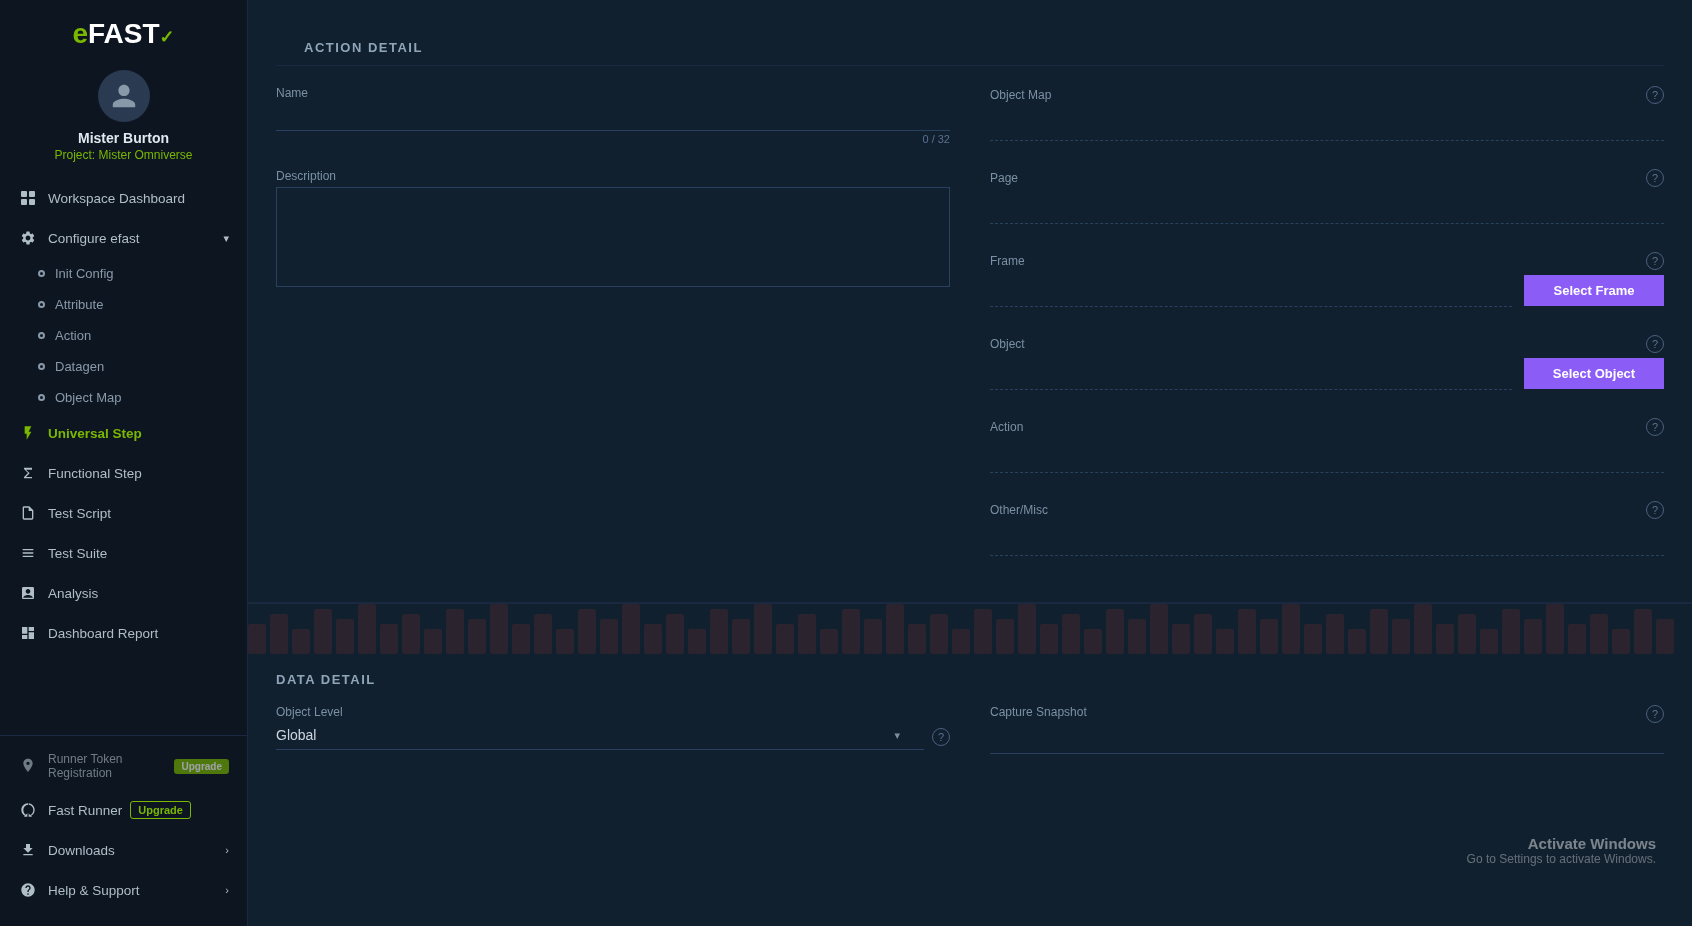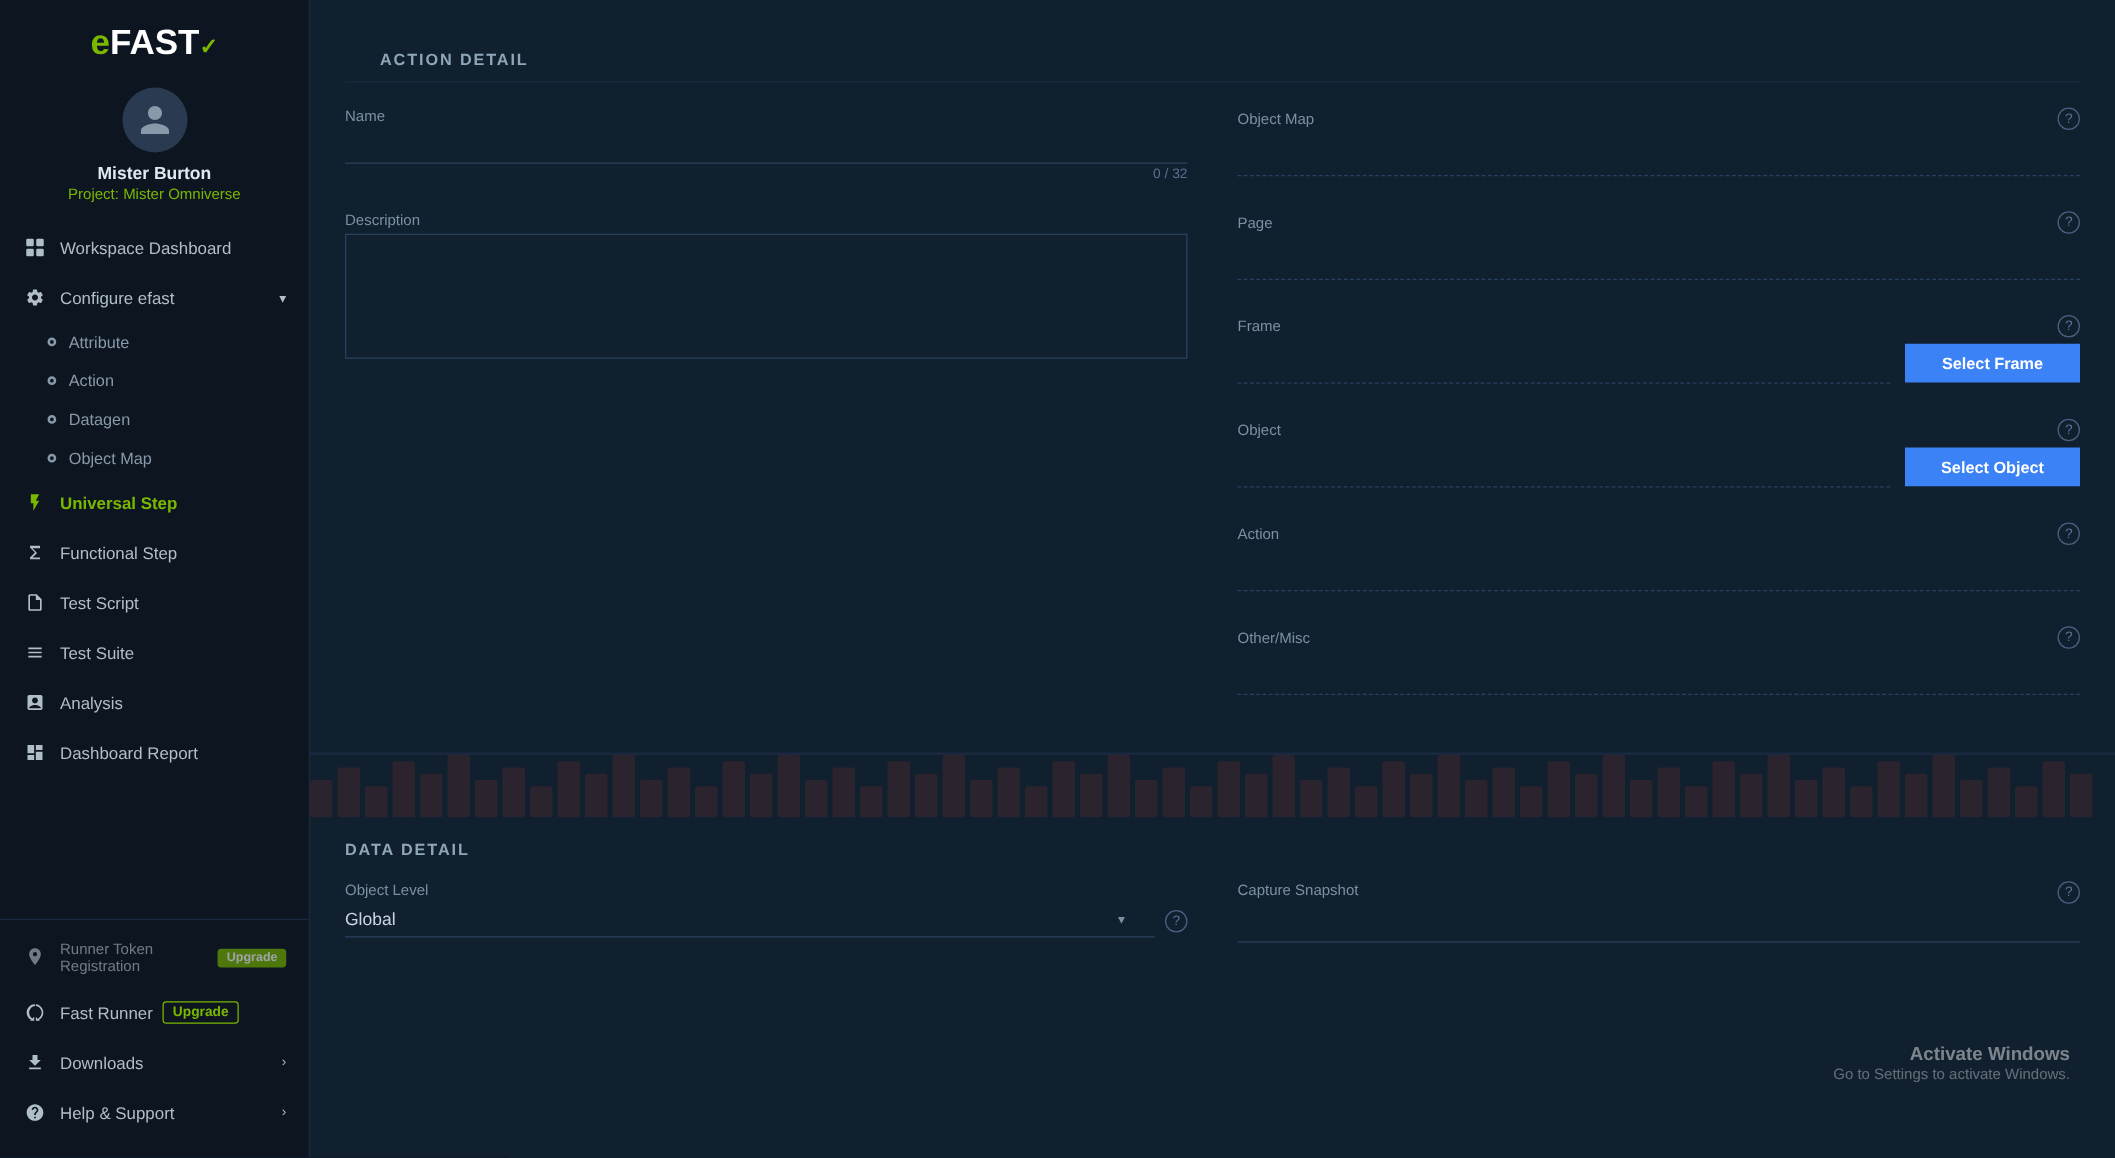--- a/index.html
+++ b/index.html
@@ -41,21 +41,21 @@
     .action-detail { padding: 22px 28px 18px; border-bottom: 2px solid #1a2840; }
     .form-grid { display: grid; grid-template-columns: 1fr 1fr; gap: 0 40px; }
 
     .form-group { margin-bottom: 24px; }
     .form-label { font-size: 12px; color: #7a90a4; margin-bottom: 4px; display: block; }
     .form-input { width: 100%; background: transparent; border: none; border-bottom: 1px solid #2a4060; color: #cdd6e0; font-size: 14px; padding: 4px 0 6px; outline: none; }
     .form-input::placeholder { color: #3a5070; }
     .form-textarea { width: 100%; background: transparent; border: 1px solid #2a4060; color: #cdd6e0; font-size: 14px; padding: 6px; outline: none; resize: none; min-height: 100px; }
     .char-count { font-size: 11px; color: #5a7090; text-align: right; margin-top: 2px; }
 
-    .select-btn { background: #3b82f6; color: #fff; border: none; padding: 8px 22px; font-size: 13px; font-weight: 600; cursor: pointer; min-width: 140px; }
+    .select-btn { background: #8b5cf6; color: #fff; border: none; padding: 8px 22px; font-size: 13px; font-weight: 600; cursor: pointer; min-width: 140px; }
 
     .right-form-group { margin-bottom: 28px; }
     .right-label-row { display: flex; align-items: center; justify-content: space-between; margin-bottom: 4px; }
     .right-label { font-size: 12px; color: #7a90a4; }
     .question-circle { width: 18px; height: 18px; border-radius: 50%; border: 1px solid #4a6080; color: #5a7090; font-size: 11px; display: flex; align-items: center; justify-content: center; cursor: pointer; }
     .dashed-line { border-bottom: 1px dashed #2a4060; padding-bottom: 6px; }
 
     .data-detail { padding: 18px 28px; }
     .data-section-header { font-size: 13px; font-weight: 700; color: #8fa5b8; letter-spacing: 1.5px; margin-bottom: 18px; }
 
@@ -114,20 +114,24 @@
       <div class="nav-item">
         <span class="nav-icon">
           <svg width="16" height="16" viewBox="0 0 24 24" fill="currentColor">
               <path d="M19.14,12.94c0.04-0.3,0.06-0.61,0.06-0.94c0-0.32-0.02-0.64-0.07-0.94l2.03-1.58c0.18-0.14,0.23-0.41,0.12-0.61 l-1.92-3.32c-0.12-0.22-0.37-0.29-0.59-0.22l-2.39,0.96c-0.5-0.38-1.03-0.7-1.62-0.94L14.4,2.81c-0.04-0.24-0.24-0.41-0.48-0.41 h-3.84c-0.24,0-0.43,0.17-0.47,0.41L9.25,5.35C8.66,5.59,8.12,5.92,7.63,6.29L5.24,5.33c-0.22-0.08-0.47,0-0.59,0.22L2.74,8.87 C2.62,9.08,2.66,9.34,2.86,9.48l2.03,1.58C4.84,11.36,4.8,11.69,4.8,12s0.02,0.64,0.07,0.94l-2.03,1.58 c-0.18,0.14-0.23,0.41-0.12,0.61l1.92,3.32c0.12,0.22,0.37,0.29,0.59,0.22l2.39-0.96c0.5,0.38,1.03,0.7,1.62,0.94l0.36,2.54 c0.05,0.24,0.24,0.41,0.48,0.41h3.84c0.24,0,0.44-0.17,0.47-0.41l0.36-2.54c0.59-0.24,1.13-0.56,1.62-0.94l2.39,0.96 c0.22,0.08,0.47,0,0.59-0.22l1.92-3.32c0.12-0.22,0.07-0.47-0.12-0.61L19.14,12.94z M12,15.6c-1.98,0-3.6-1.62-3.6-3.6 s1.62-3.6,3.6-3.6s3.6,1.62,3.6,3.6S13.98,15.6,12,15.6z"></path>
             </svg>
         </span>
         <span>Configure efast</span>
         <span class="chevron">▾</span>
       </div>
 
+      <div class="nav-sub-item">
+        <span class="dot"></span>
+        <span>Init Config</span>
+      </div>
       <div class="nav-sub-item">
         <span class="dot"></span>
         <span>Attribute</span>
       </div>
       <div class="nav-sub-item">
         <span class="dot"></span>
         <span>Action</span>
       </div>
       <div class="nav-sub-item">
         <span class="dot"></span>

